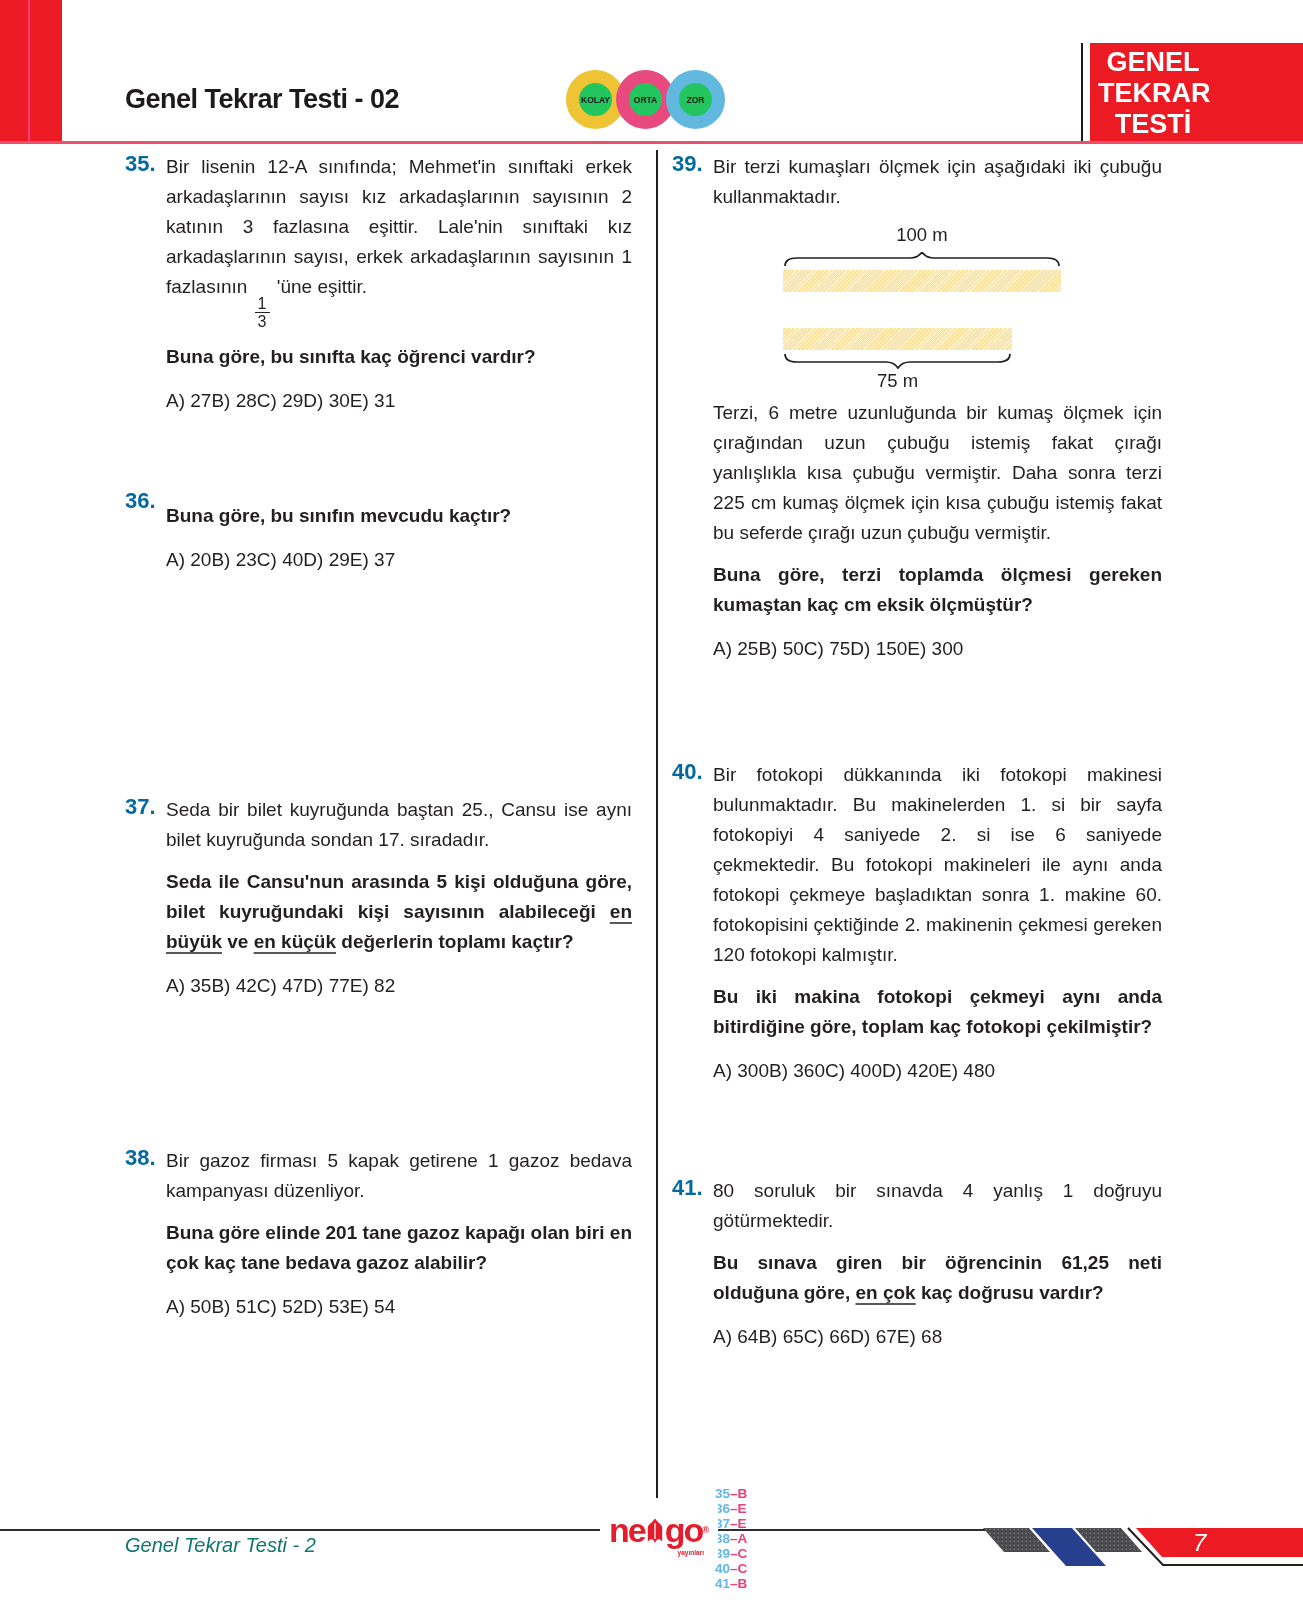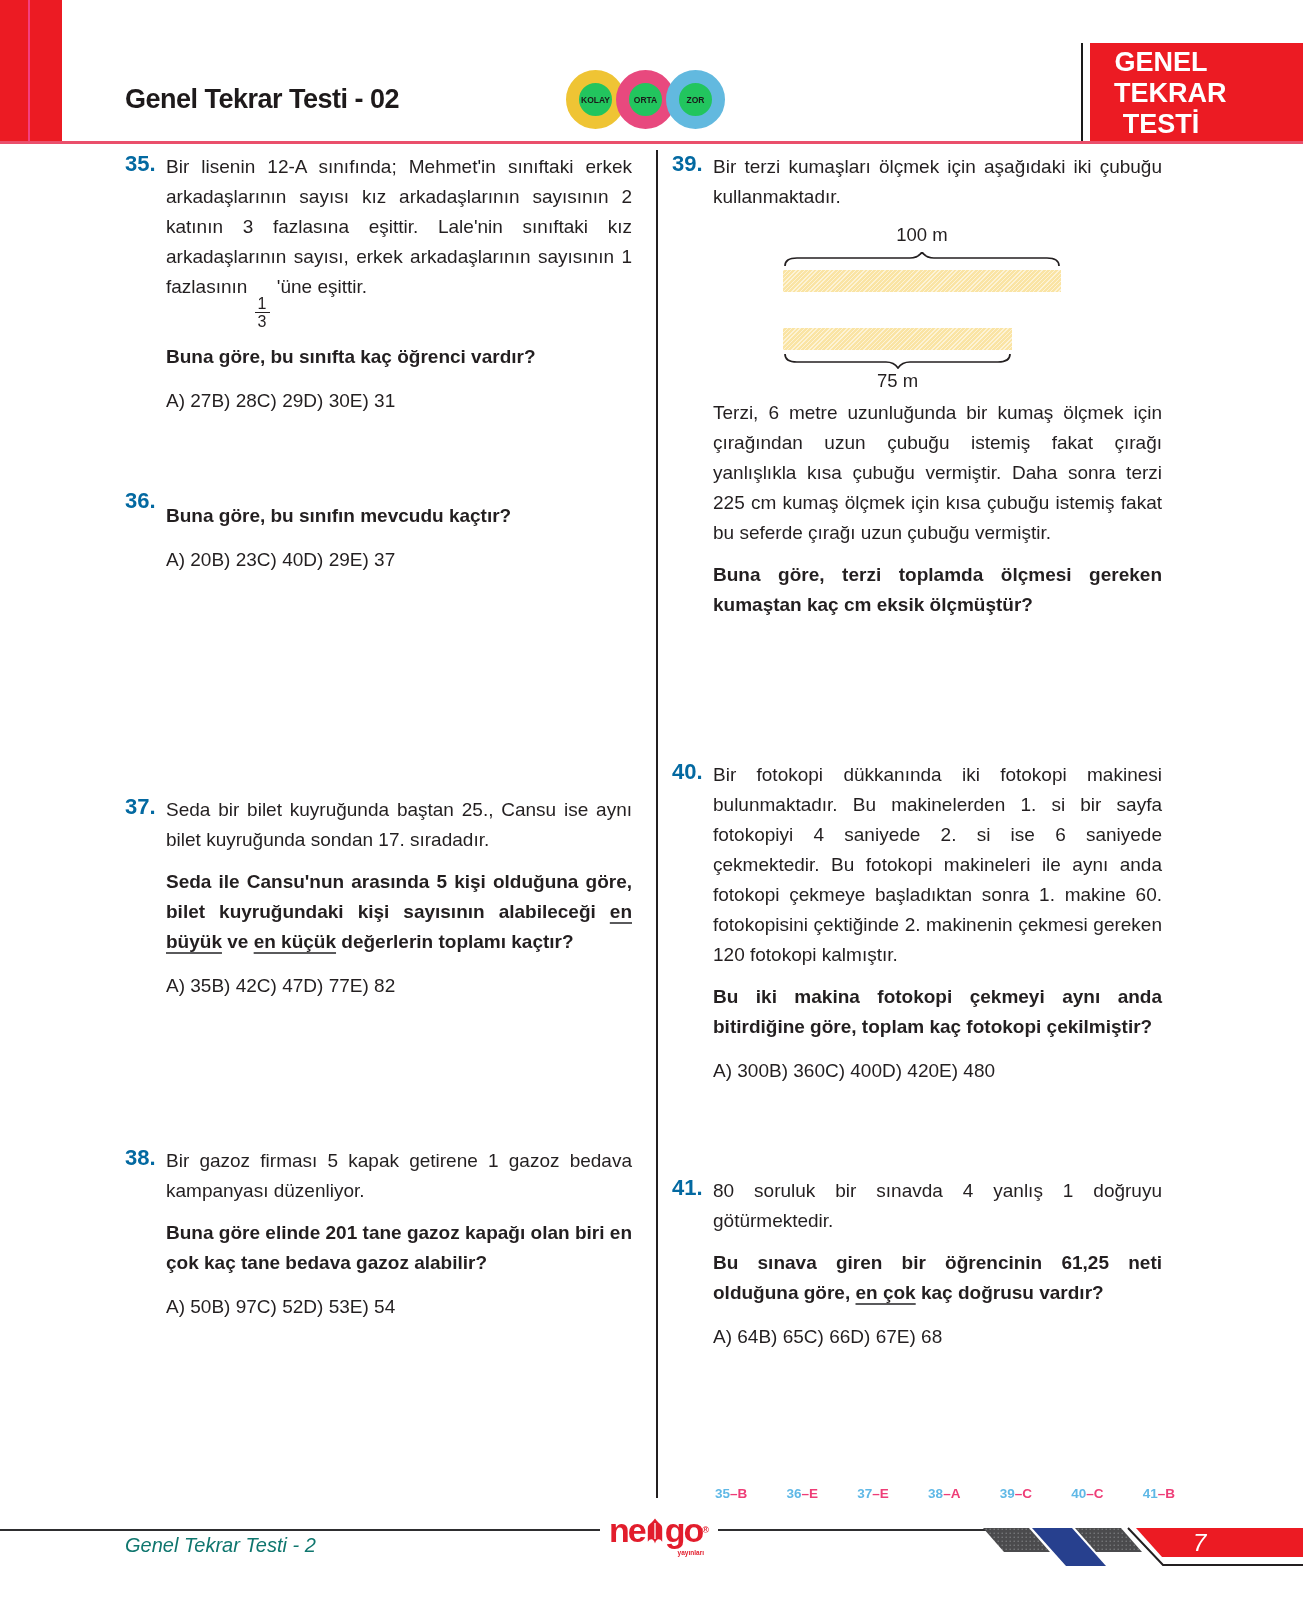--- a/index.html
+++ b/index.html
@@ -13,21 +13,21 @@
   .header-rule{position:absolute;left:0;top:141px;width:1303px;height:3px;background:#EA4F6B;}
   .badges{position:absolute;left:566px;top:70px;display:flex;}
   .ring{width:59px;height:59px;border-radius:50%;background:#22c55e;box-sizing:border-box;
         display:flex;align-items:center;justify-content:center;font-size:8.5px;font-weight:bold;color:#1A1A1A;}
   .ring.kolay{border:13px solid #EFC434;z-index:1;}
   .ring.orta{border:13px solid #E8497E;margin-left:-9px;z-index:2;text-align:right;}
   .ring.zor{border:13px solid #62B9DF;margin-left:-9px;z-index:3;}
   .corner-vline{position:absolute;left:1081px;top:43px;width:2px;height:99px;background:#1A1A1A;}
   .corner-box{position:absolute;left:1090px;top:43px;width:213px;height:99px;background:#EC1B23;
               color:#fff;font-weight:bold;font-size:27px;line-height:31px;text-align:center;
-              box-sizing:border-box;padding:4px 95px 0 24px;}
+              box-sizing:border-box;padding:4px 95px 0 8px;}
 
   
   .col-divider{position:absolute;left:656px;top:150px;width:2px;height:1355px;background:#231F20;}
 
   .q{position:absolute;}
   .q .qnum{position:absolute;left:-41px;top:-1px;font-weight:bold;font-size:22px;color:#0369a1;}
   .q p{margin:0;text-align:justify;font-size:19px;line-height:30px;}
   .q p.boldq{font-weight:bold;margin-top:12px;}
   .u{text-decoration:underline;text-decoration-color:#5a5a5c;text-decoration-thickness:2px;text-underline-offset:4px;}
   .options{display:flex;justify-content:flex-start;margin-top:18px;font-size:19px;white-space:nowrap;}
@@ -40,21 +40,21 @@
 
   
   .diagram{position:relative;height:176px;margin-top:10px;}
   .d-label{position:absolute;text-align:center;font-size:18.5px;}
   .bar{position:absolute;height:22px;background:#FAE4A4;
        background-image:repeating-linear-gradient(135deg,rgba(255,255,255,0.55) 0 1px,rgba(0,0,0,0) 1px 3px);}
   .brace{position:absolute;}
 
   
   .answer-key{position:absolute;left:715px;top:1486px;width:460px;display:flex;justify-content:space-between;
-              font-size:13.5px;font-weight:bold;}
+              font-size:13.5px;font-weight:bold;flex-direction:column;}
   .ak-q{color:#5FB8E6;}
   .ak-a{color:#EE3D77;}
 
   
   .footer-line{position:absolute;left:0;top:1529px;width:988px;height:2px;background:#2E2E30;}
   .footer-text{position:absolute;left:125px;top:1534px;font-size:20px;font-style:italic;color:#0f766e;}
   .logo{position:absolute;left:600px;top:1498px;width:118px;height:64px;background:#fff;z-index:2;
         display:flex;align-items:center;justify-content:center;}
   .logo-txt{font-size:34px;font-weight:bold;color:#E21D2C;letter-spacing:-2px;line-height:34px;}
   .logo-reg{font-size:9px;color:#E21D2C;vertical-align:18px;font-weight:bold;}
@@ -133,21 +133,21 @@
       <span>E) 82</span>
     </div>
   </section>
 
   <section class="q left" style="top:1146px">
     <span class="qnum">38.</span>
     <p>Bir gazoz firması 5 kapak getirene 1 gazoz bedava kampan­yası düzenliyor.</p>
     <p class="boldq">Buna göre elinde 201 tane gazoz kapağı olan biri en çok kaç tane bedava gazoz alabilir?</p>
     <div class="options">
       <span>A) 50</span>
-      <span>B) 97</span>
+      <span>B) 51</span>
       <span>C) 52</span>
       <span>D) 53</span>
       <span>E) 54</span>
     </div>
   </section>
 
   <section class="q right" style="top:152px">
     <span class="qnum">39.</span>
     <p>Bir terzi kumaşları ölçmek için aşağıdaki iki çubuğu kullan­maktadır.</p>
 
@@ -159,20 +159,27 @@
       <div class="bar" style="left:70px;top:48px;width:278px"></div>
       <div class="bar" style="left:70px;top:106px;width:229px"></div>
       <svg class="brace" style="left:70px;top:132px" width="229" height="15" viewBox="0 0 229 15">
         <path d="M2,0 Q2,8 14,8 L103,8 Q111,8 115,14 Q119,8 127,8 L215,8 Q227,8 227,0" fill="none" stroke="#231F20" stroke-width="1.7"></path>
       </svg>
       <div class="d-label" style="left:70px;width:229px;top:148px">75 m</div>
     </div>
 
     <p>Terzi, 6 metre uzunluğunda bir kumaş ölçmek için çırağın­dan uzun çubuğu istemiş fakat çırağı yanlışlıkla kısa çubu­ğu vermiştir. Daha sonra terzi 225 cm kumaş ölçmek için kı­sa çubuğu istemiş fakat bu seferde çırağı uzun çubuğu ver­miştir.</p>
     <p class="boldq">Buna göre, terzi toplamda ölçmesi gereken kumaştan kaç cm eksik ölçmüştür?</p>
+    <div class="options">
+      <span>A) 25</span>
+      <span>B) 50</span>
+      <span>C) 75</span>
+      <span>D) 150</span>
+      <span>E) 300</span>
+    </div>
   </section>
 
   <section class="q right" style="top:760px">
     <span class="qnum">40.</span>
     <p>Bir fotokopi dükkanında iki fotokopi makinesi bulunmakta­dır. Bu makinelerden 1. si bir sayfa fotokopiyi 4 saniyede 2. si ise 6 saniyede çekmektedir. Bu fotokopi makineleri ile aynı anda fotokopi çekmeye başladıktan sonra 1. makine 60. fotokopisini çektiğinde 2. makinenin çekmesi gereken 120 fotokopi kalmıştır.</p>
     <p class="boldq">Bu iki makina fotokopi çekmeyi aynı anda bitirdiğine göre, toplam kaç fotokopi çekilmiştir?</p>
     <div class="options">
       <span>A) 300</span>
       <span>B) 360</span>
       <span>C) 400</span>

